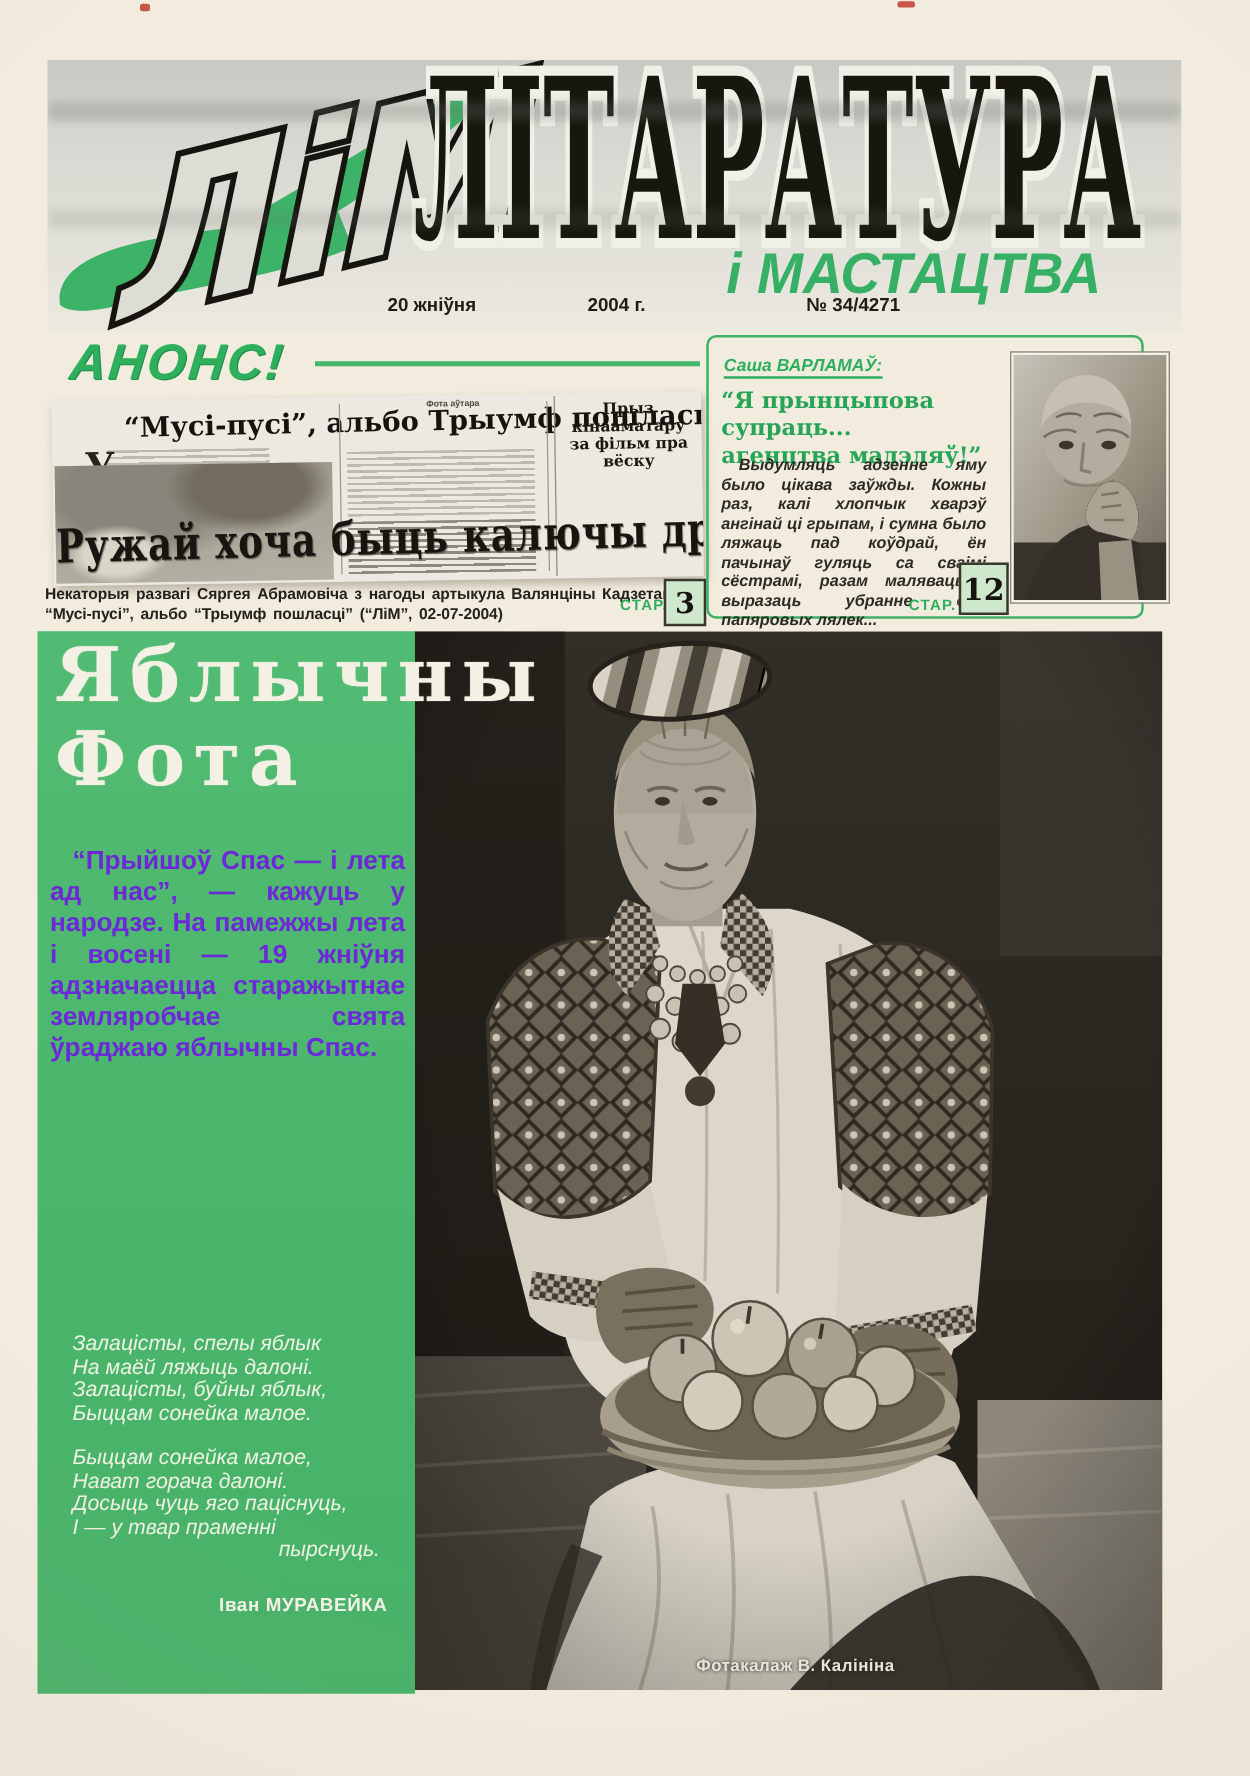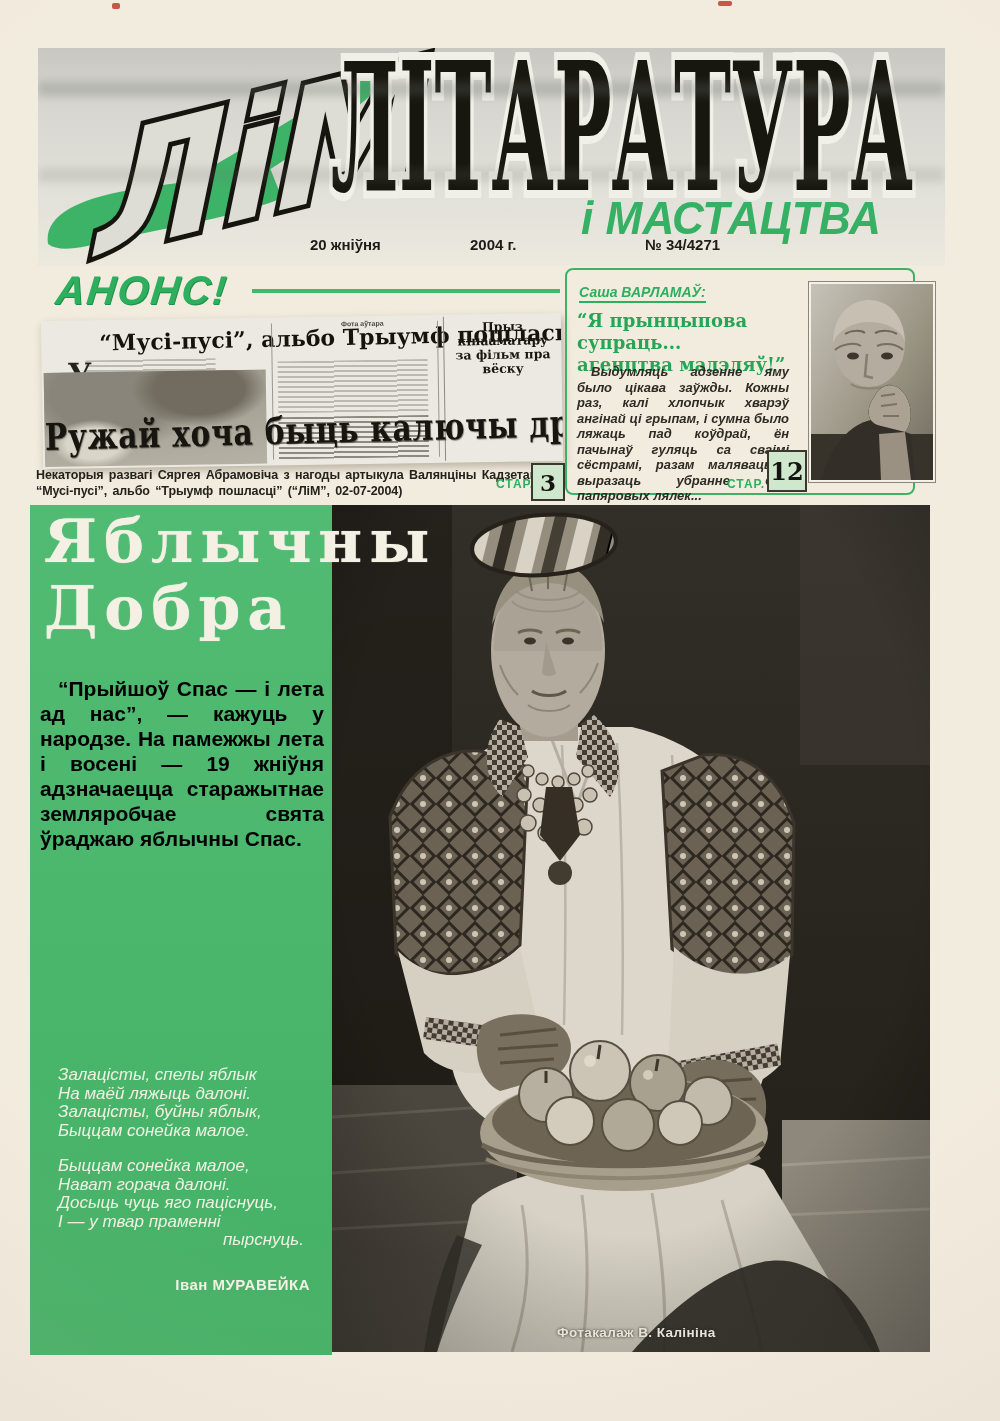--- a/index.html
+++ b/index.html
@@ -70,21 +70,21 @@
   .man-photo{position:absolute;left:809px;top:282px;width:126px;height:200px;background:#9b968b;
         border:2px solid #f4f1e6;outline:1px solid #8a867b;box-sizing:border-box;}
 
   
   .green-panel{position:absolute;left:30px;top:505px;width:302px;height:850px;
         background:linear-gradient(180deg,#52bb73 0%,#4ab66c 55%,#45b167 100%);}
   .woman-photo{position:absolute;left:332px;top:505px;width:598px;height:847px;overflow:hidden;}
   .feature-title{position:absolute;left:44px;top:508px;z-index:5;font-family:"DejaVu Serif",serif;
         font-weight:bold;color:#f4f1e4;font-size:60px;line-height:67px;letter-spacing:7px;
         text-shadow:0 0 1px rgba(255,255,255,.6);}
-  .feature-body{position:absolute;left:40px;top:676px;width:284px;z-index:4;color:#000000;
+  .feature-body{position:absolute;left:40px;top:676px;width:284px;z-index:4;color:#6d28d9;
         font-weight:bold;font-size:21px;line-height:25px;text-align:justify;}
   .feature-body p{margin:0;text-indent:18px;}
   .poem{position:absolute;left:58px;top:1066px;width:252px;color:#eff1e3;font-style:italic;
         font-size:17px;line-height:18.5px;}
   .poem .stanza{margin-bottom:17px;}
   .poem .line-right{text-align:right;padding-right:6px;}
   .poem-author{position:absolute;left:60px;top:1276px;width:250px;text-align:right;color:#f4f2e6;
         font-weight:bold;font-size:15px;letter-spacing:.5px;}
   .photo-caption{position:absolute;left:225px;bottom:12px;color:#e9e6da;font-size:13.5px;
         letter-spacing:.4px;font-weight:bold;text-shadow:0 0 3px rgba(20,18,14,.9);}
@@ -324,21 +324,21 @@
       <circle cx="258" cy="556" r="6" fill="#e4ddcd" opacity=".8"></circle>
       <circle cx="316" cy="570" r="5" fill="#ddd6c6" opacity=".8"></circle>
 
       <rect width="598" height="847" fill="url(#vig)"></rect>
     </svg>
     <div class="photo-caption">Фотакалаж В. Калініна</div>
   </div>
 
   <div class="feature-title">
     <div>Яблычны</div>
-    <div>Добра</div>
+    <div>Фота</div>
   </div>
 
   <div class="feature-body">
     <p>“Прыйшоў Спас — і лета ад нас”, — кажуць у народзе. На памежжы лета і восені — 19 жніўня адзначаецца старажытнае земляробчае свята ўраджаю яблычны Спас.</p>
   </div>
 
   <div class="poem">
     <div class="stanza">
       <div>Залацісты, спелы яблык</div>
       <div>На маёй ляжыць далоні.</div>

